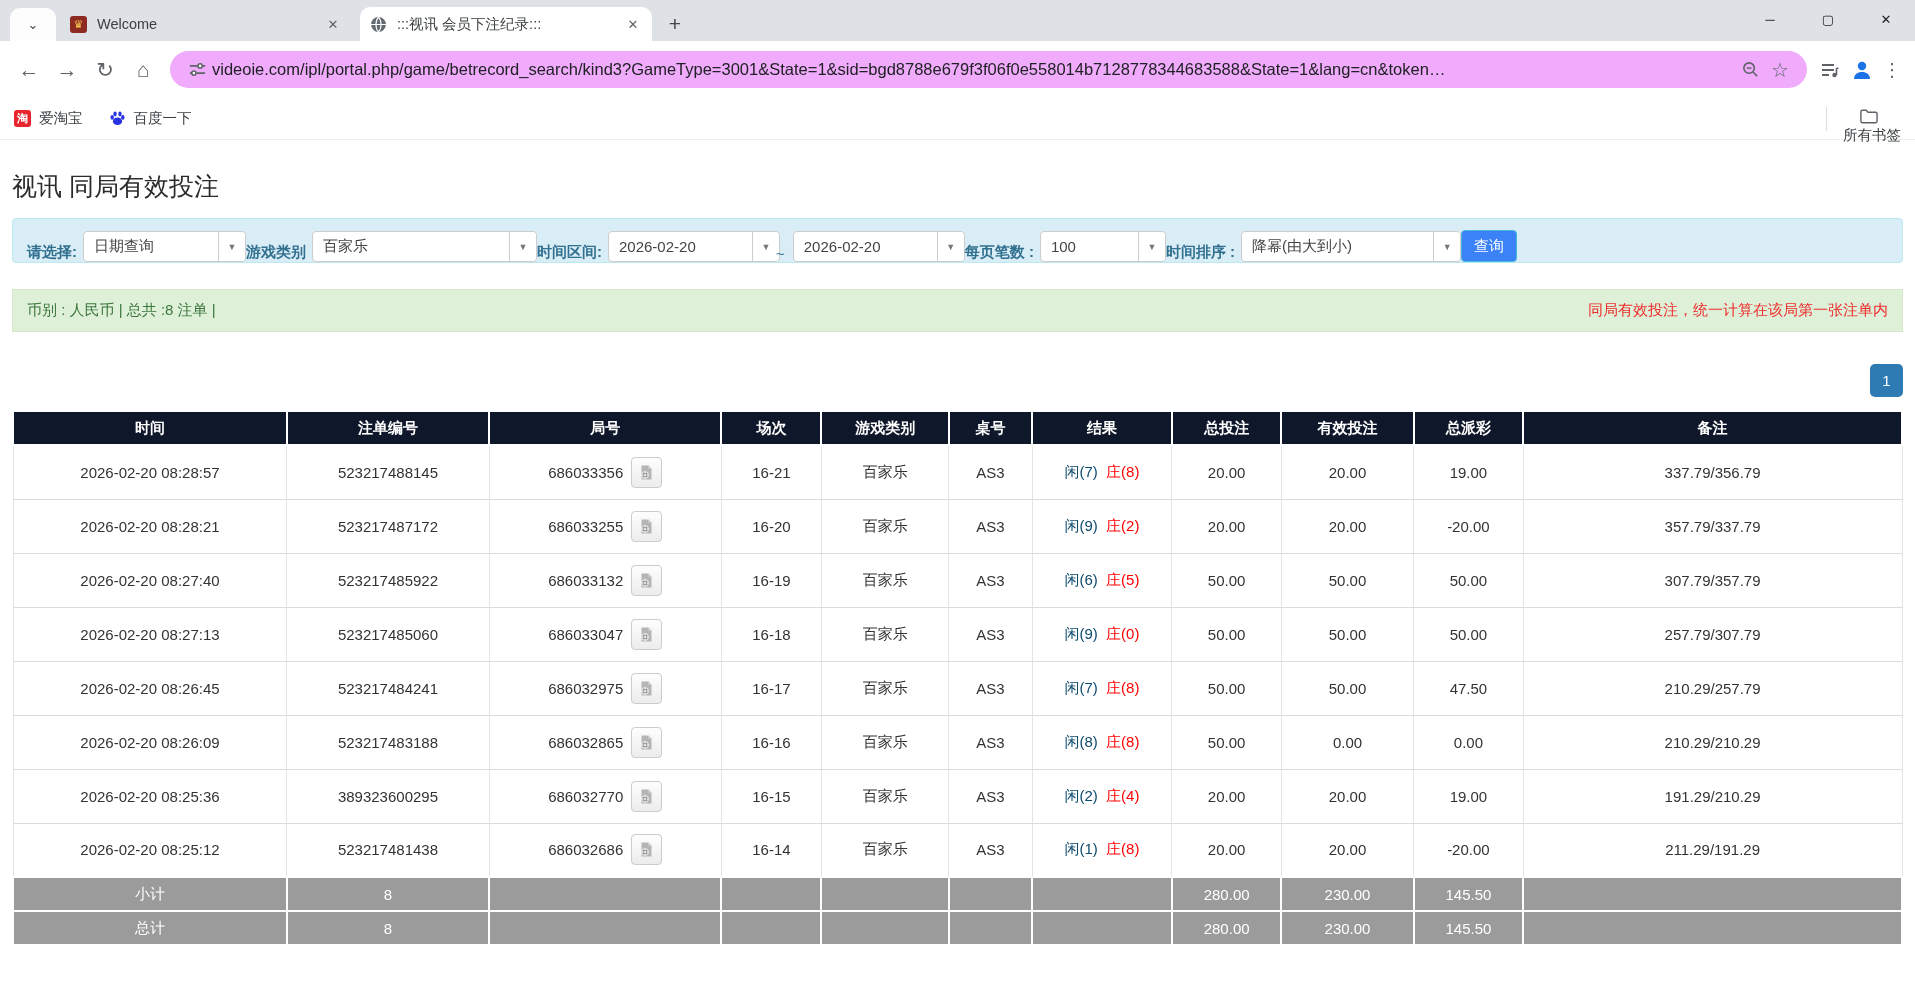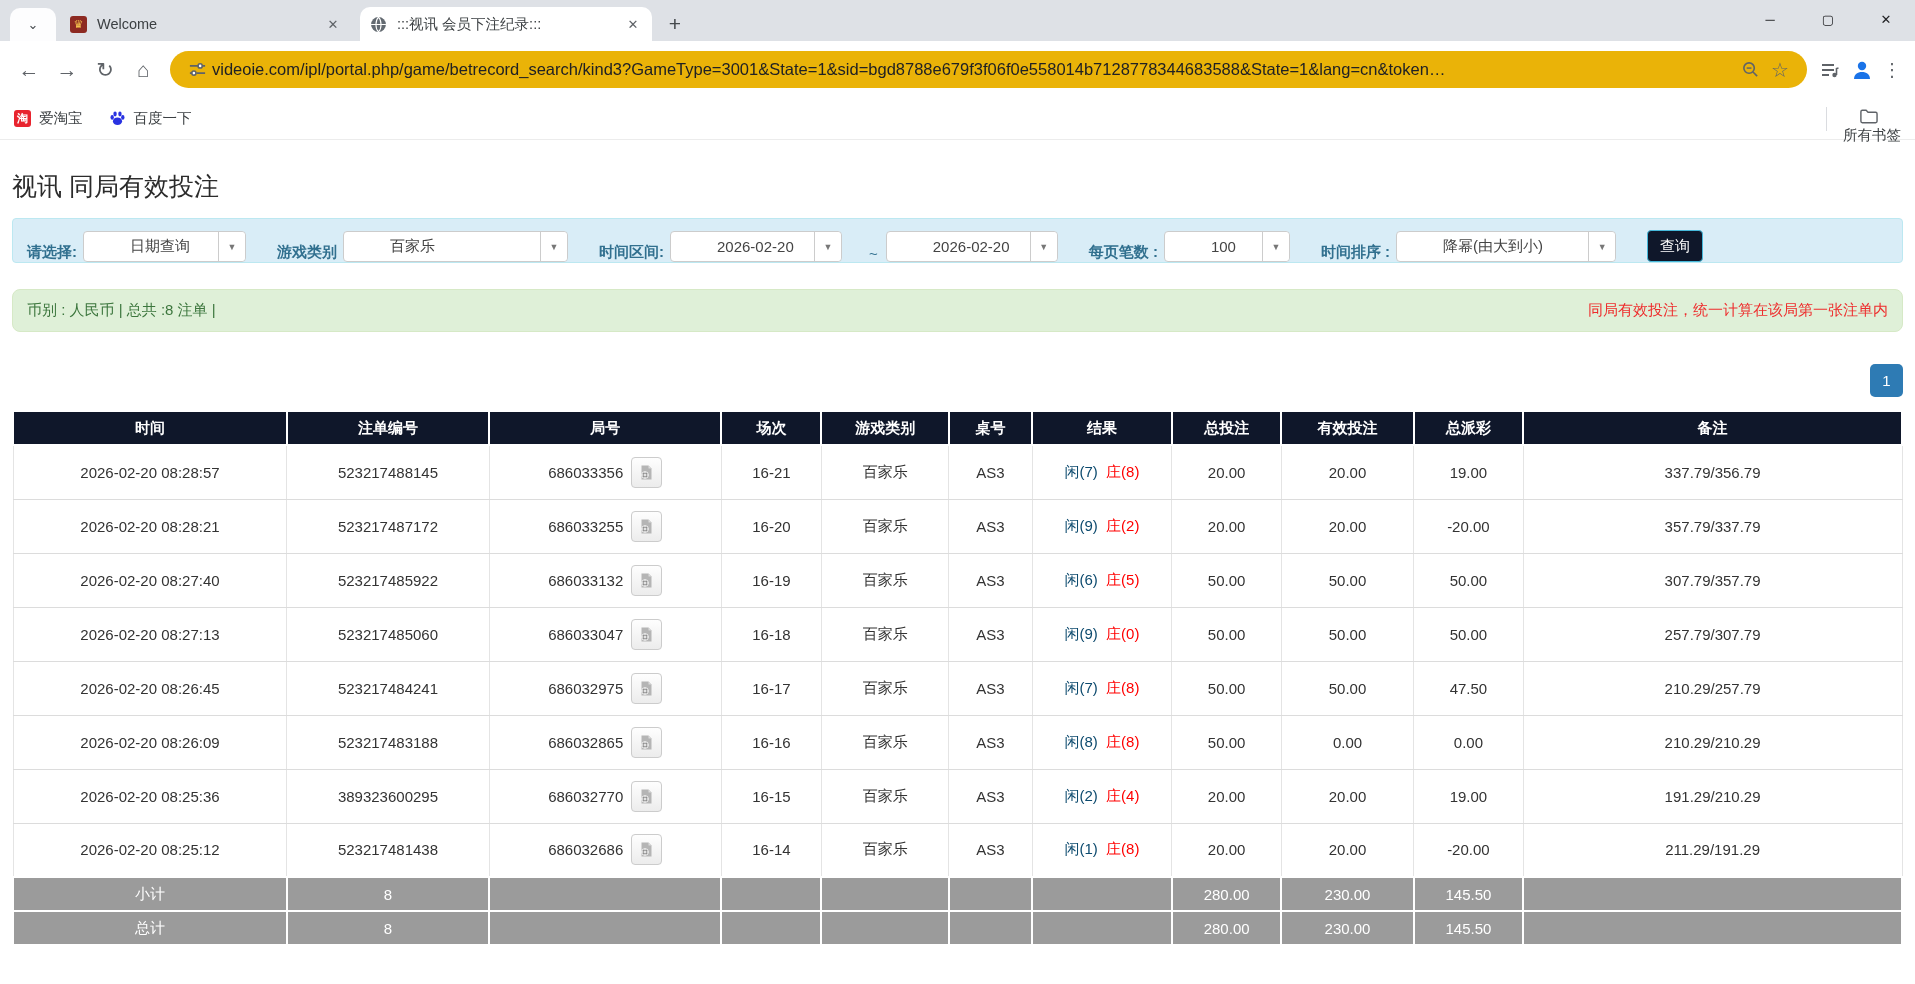--- a/index.html
+++ b/index.html
@@ -21,21 +21,21 @@
   .favicon-welcome { width: 17px; height: 17px; background: #8d2a22; border-radius: 3px; color: #f2c04d; font-size: 11px;
     display: flex; align-items: center; justify-content: center; }
   .newtab-btn { width: 30px; height: 30px; margin: 0 0 2px 8px; display: flex; align-items: center; justify-content: center;
     color: #45494d; font-size: 21px; }
   .win-controls { position: absolute; right: 0; top: 0; height: 38px; display: flex; align-items: center; }
   .win-btn { width: 58px; height: 38px; display: flex; align-items: center; justify-content: center; color: #202124; font-size: 13px; }
 
   .toolbar { height: 57px; background: #fff; display: flex; align-items: center; padding: 0 10px; }
   .nav-icon { width: 38px; height: 38px; display: flex; align-items: center; justify-content: center;
     color: #5f6368; font-size: 21px; flex: 0 0 auto; }
-  .omnibox { flex: 1; height: 37px; background: #eab308; border-radius: 19px; margin: 0 8px; display: flex; align-items: center;
+  .omnibox { flex: 1; height: 37px; background: #f0abfc; border-radius: 19px; margin: 0 8px; display: flex; align-items: center;
     padding: 0 12px; min-width: 0; }
   .omnibox .url-text { flex: 1; font-size: 16.5px; color: #202124; white-space: nowrap; overflow: hidden; }
   .omni-icon { width: 30px; height: 30px; display: flex; align-items: center; justify-content: center; color: #5f6368; flex: 0 0 auto; }
   .star { font-size: 20px; }
   .toolbar-right { display: flex; align-items: center; flex: 0 0 auto; }
   .avatar-btn { width: 34px; height: 34px; display: flex; align-items: center; justify-content: center; }
   .dots { font-size: 18px; color: #5f6368; width: 26px; text-align: center; }
 
   .bookmarks-bar { height: 42px; background: #fff; display: flex; align-items: center; padding: 0 14px;
     border-bottom: 1px solid #ececec; }
@@ -48,29 +48,29 @@
   .bookmarks-right .bm-icon { margin-right: 8px; display: flex; }
 
   
   .content { padding: 0 12px; position: relative; }
   .page-title { margin-top: 30px; font-size: 25px; color: #2b2b2b; font-weight: 400; height: 34px; }
 
   .filter-panel { margin-top: 14px; height: 45px; background: #d9edf7; border: 1px solid #bce8f1; border-radius: 4px;
     display: flex; align-items: flex-end; padding: 0 14px; }
   .f-label { font-size: 15px; font-weight: bold; color: #31708f; margin-right: 6px; white-space: nowrap; }
   .f-select { height: 31px; background: #fff; border: 1px solid #ccc; border-radius: 4px; display: flex; align-items: stretch;
-    margin-right: 31px; padding-left: 36px; }
+    margin-right: 0; }
   .f-select .sel-value { display: flex; align-items: center; padding: 0 10px; font-size: 15px; color: #444; flex: 1; white-space: nowrap; }
   .f-select .sel-arrow { width: 27px; border-left: 1px solid #ccc; display: flex; align-items: center; justify-content: center;
     color: #777; font-size: 9px; background: #fff; border-radius: 0 4px 4px 0; }
   .tilde { font-size: 15px; color: #31708f; margin: 0 8px 0 -4px; }
-  .search-btn { height: 32px; padding: 0 12px; background: #0f172a; border: 1px solid #46b8da; border-radius: 4px;
+  .search-btn { height: 32px; padding: 0 12px; background: #3b82f6; border: 1px solid #46b8da; border-radius: 4px;
     color: #fff; font-size: 15px; display: flex; align-items: center; }
 
-  .summary-bar { margin-top: 26px; height: 43px; background: #dff0d8; border: 1px solid #d6e9c6; border-radius: 8px;
+  .summary-bar { margin-top: 26px; height: 43px; background: #dff0d8; border: 1px solid #d6e9c6; border-radius: 0;
     display: flex; align-items: center; padding: 0 14px; }
   .summary-left { font-size: 15px; color: #3c763d; }
   .summary-right { margin-left: auto; font-size: 15px; color: #ee2c2c; }
 
   .pagination-row { margin-top: 32px; height: 33px; display: flex; justify-content: flex-end; }
   .page-btn { width: 33px; height: 33px; background: #2e7bb4; border-radius: 5px; color: #fff; font-size: 15px;
     display: flex; align-items: center; justify-content: center; }
 
   
   table.bet-table { width: 100%; margin-top: 13px; border-collapse: collapse; table-layout: fixed; }

